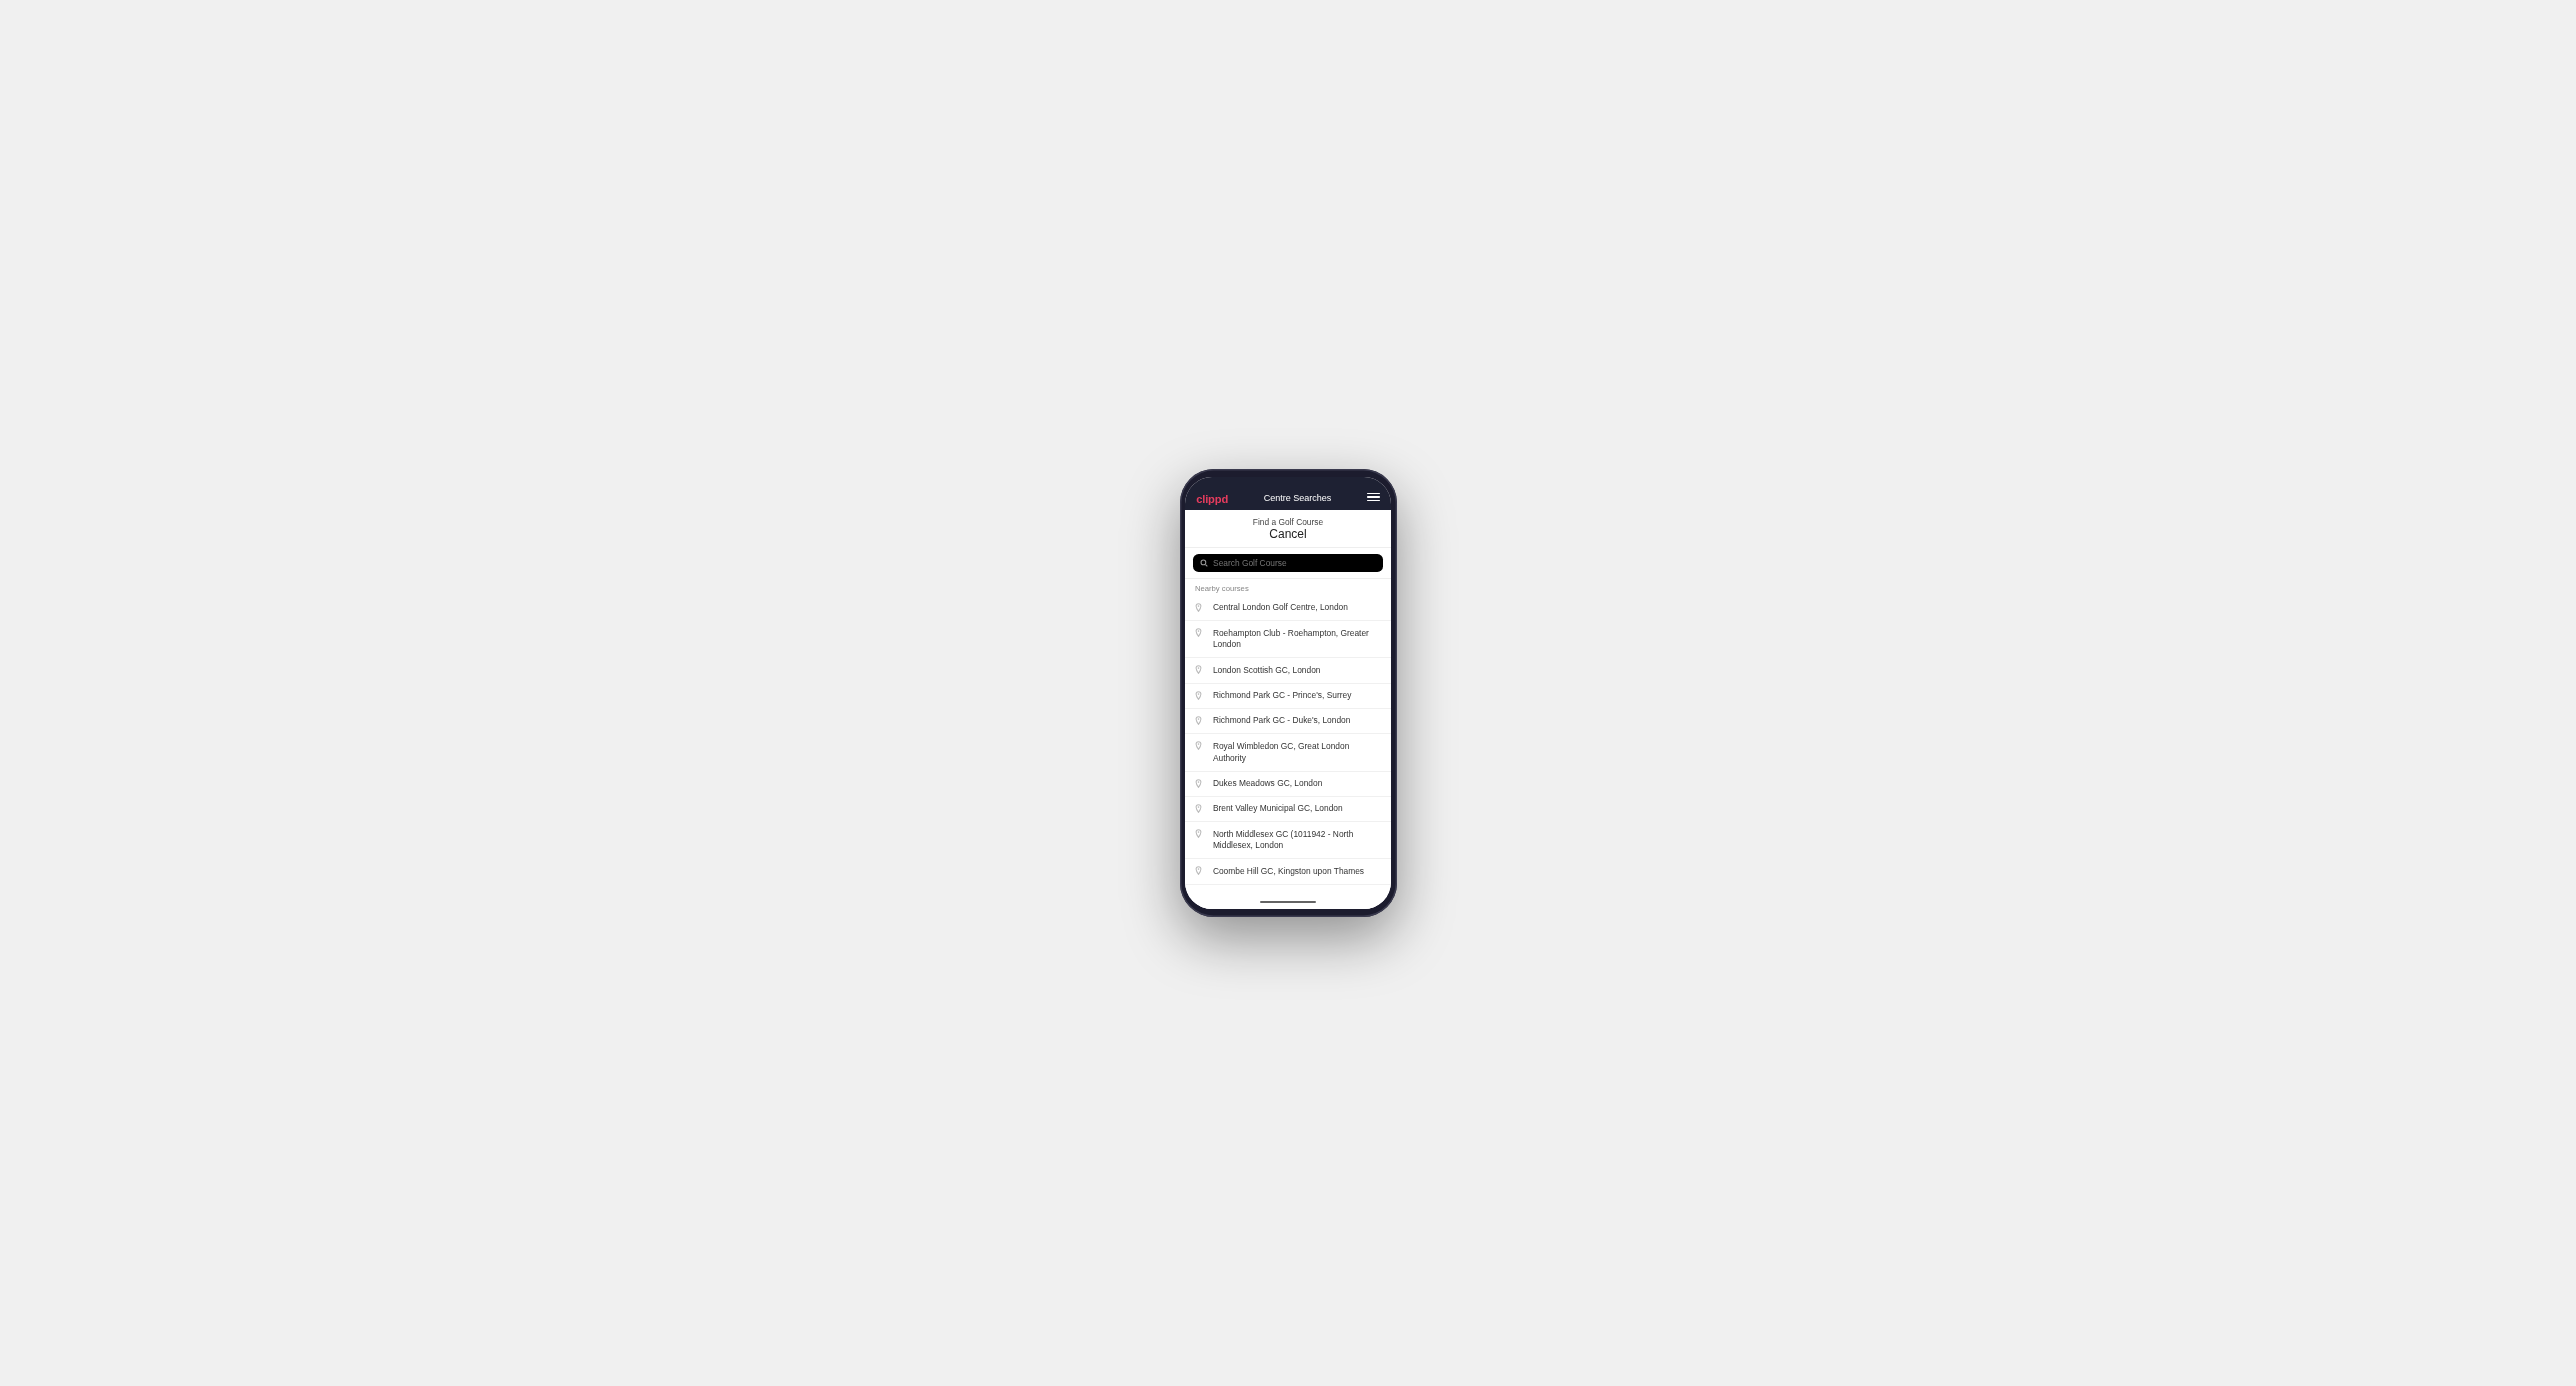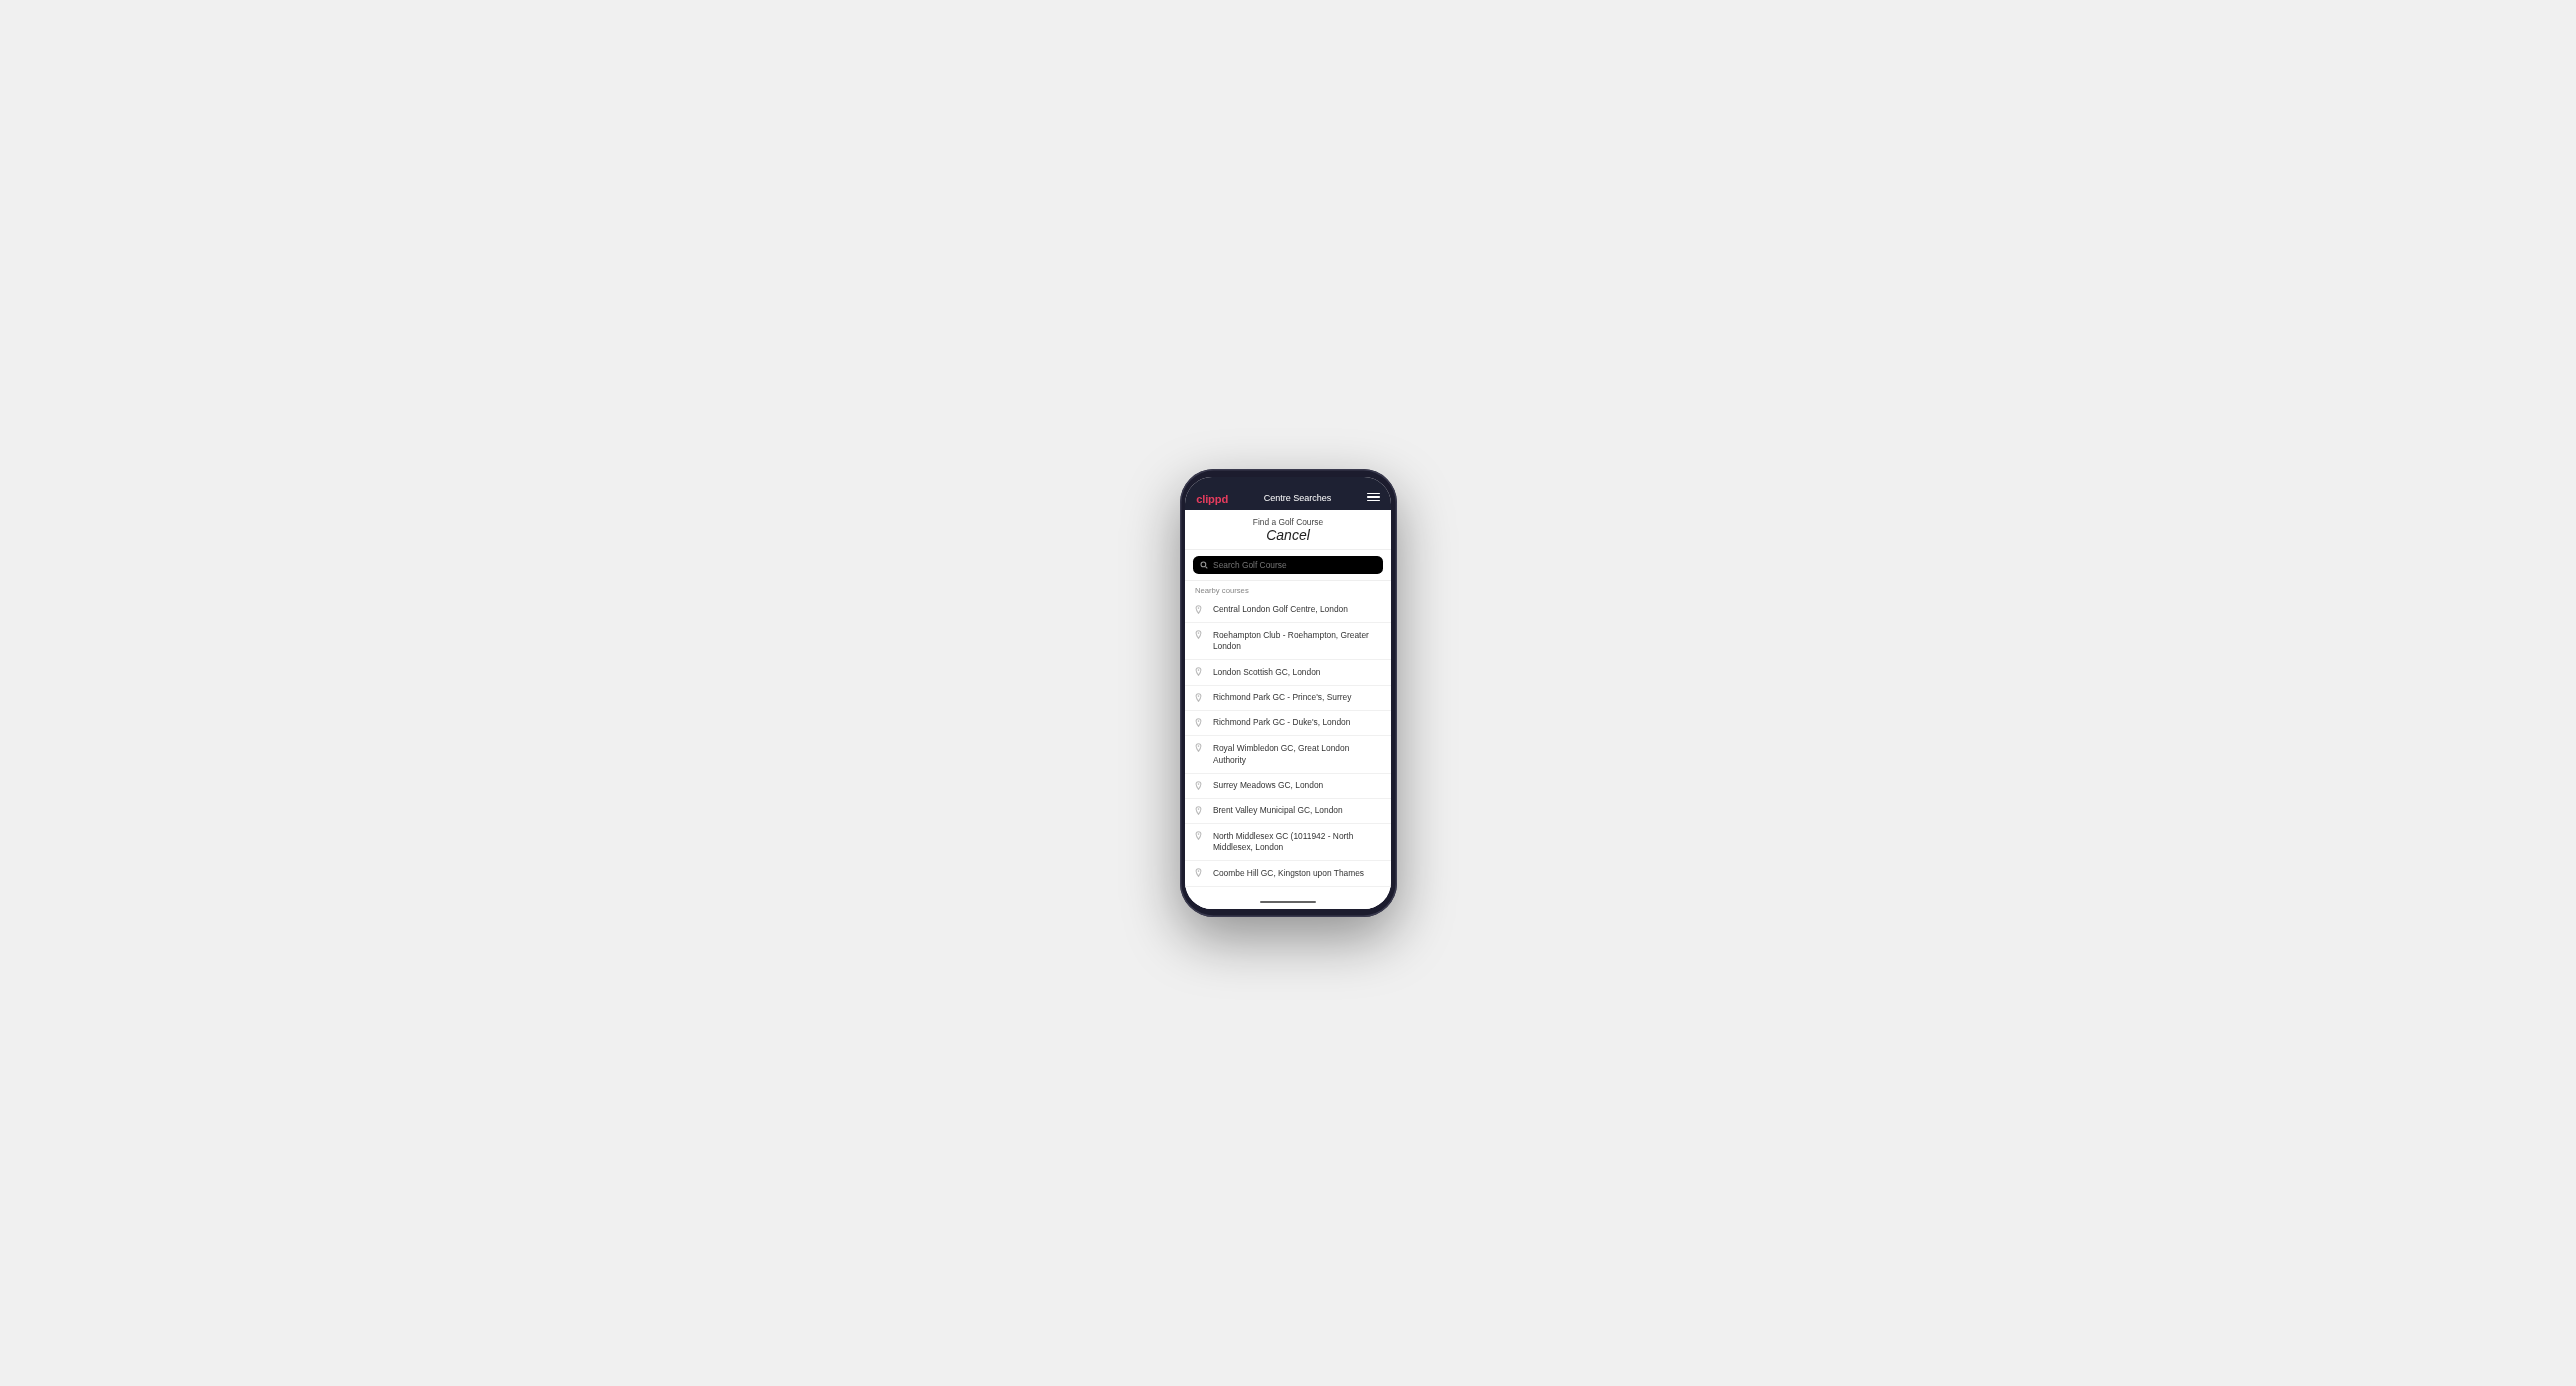--- a/index.html
+++ b/index.html
@@ -104,27 +104,26 @@
       flex-direction: column;
     }
 
     .find-label {
       font-size: 8.4px;
       color: #444;
       font-weight: 400;
     }
 
     .cancel-button {
-      font-size: 14px;
+      font-size: 12px;
       color: #222;
       font-weight: 500;
       cursor: pointer;
       background: none;
       border: none;
-      font-style: italic;
     }
 
     
     .search-container {
       padding: 5.6px 8.4px;
       border-bottom: 0.7px solid #eee;
       flex-shrink: 0;
     }
 
     .search-input-wrapper {
@@ -292,21 +291,21 @@
                   <path d="M5 1C3.067 1 1.5 2.567 1.5 4.5C1.5 7.5 5 12 5 12C5 12 8.5 7.5 8.5 4.5C8.5 2.567 6.933 1 5 1Z"></path>
                   <circle cx="5" cy="4.5" r="1.2" fill="#bbb" stroke="none"></circle>
                 </svg></span>
               <span class="course-name">Royal Wimbledon GC, Great London Authority</span>
             </div>
             <div class="course-item">
               <span class="pin-icon"><svg width="7" height="9" viewBox="0 0 10 13" fill="none" stroke="#bbb" stroke-width="1.5">
                   <path d="M5 1C3.067 1 1.5 2.567 1.5 4.5C1.5 7.5 5 12 5 12C5 12 8.5 7.5 8.5 4.5C8.5 2.567 6.933 1 5 1Z"></path>
                   <circle cx="5" cy="4.5" r="1.2" fill="#bbb" stroke="none"></circle>
                 </svg></span>
-              <span class="course-name">Surrey Meadows GC, London</span>
+              <span class="course-name">Dukes Meadows GC, London</span>
             </div>
             <div class="course-item">
               <span class="pin-icon"><svg width="7" height="9" viewBox="0 0 10 13" fill="none" stroke="#bbb" stroke-width="1.5">
                   <path d="M5 1C3.067 1 1.5 2.567 1.5 4.5C1.5 7.5 5 12 5 12C5 12 8.5 7.5 8.5 4.5C8.5 2.567 6.933 1 5 1Z"></path>
                   <circle cx="5" cy="4.5" r="1.2" fill="#bbb" stroke="none"></circle>
                 </svg></span>
               <span class="course-name">Brent Valley Municipal GC, London</span>
             </div>
             <div class="course-item">
               <span class="pin-icon"><svg width="7" height="9" viewBox="0 0 10 13" fill="none" stroke="#bbb" stroke-width="1.5">

